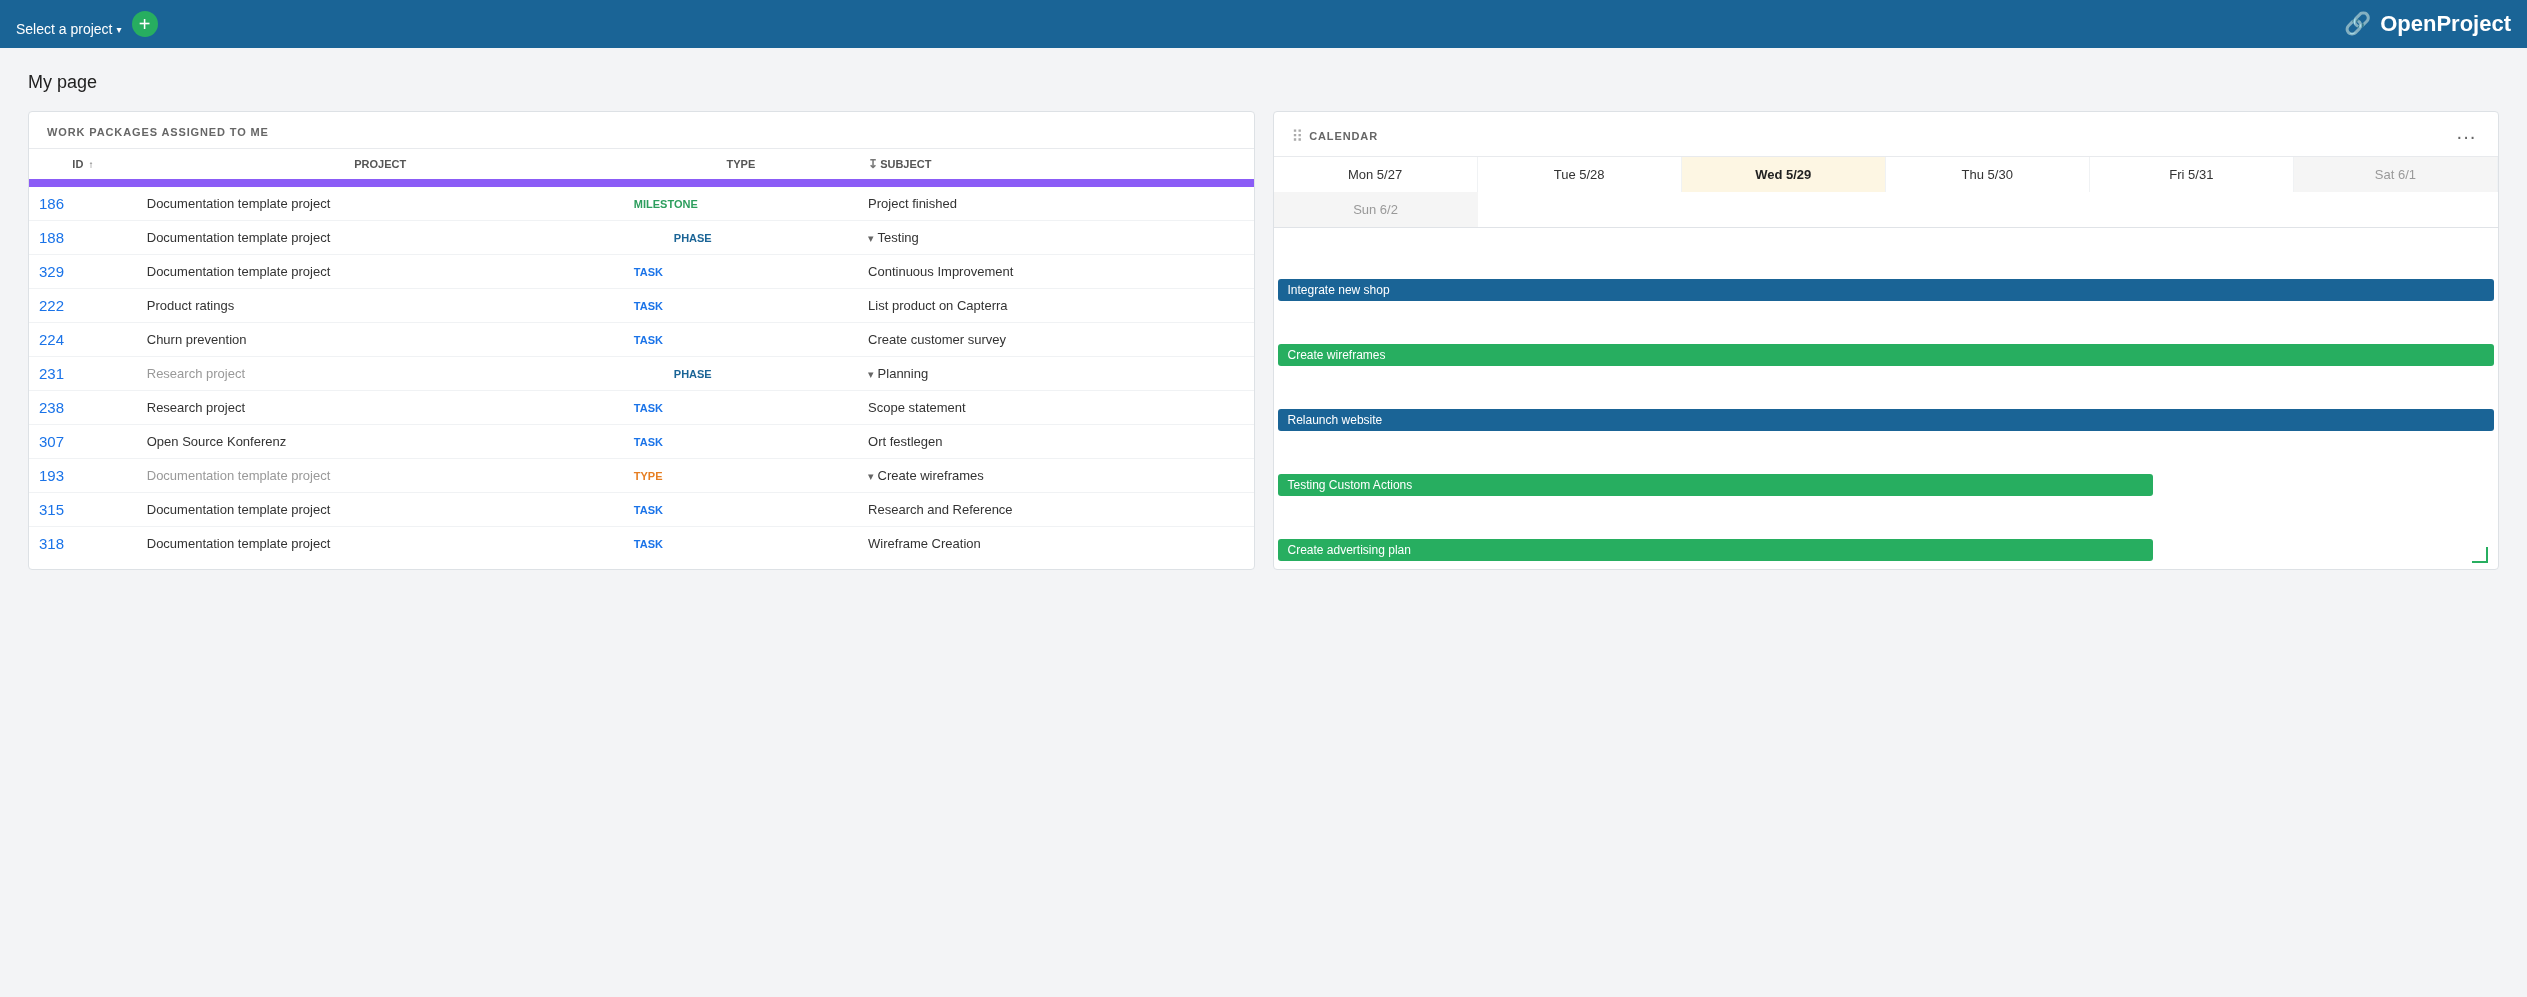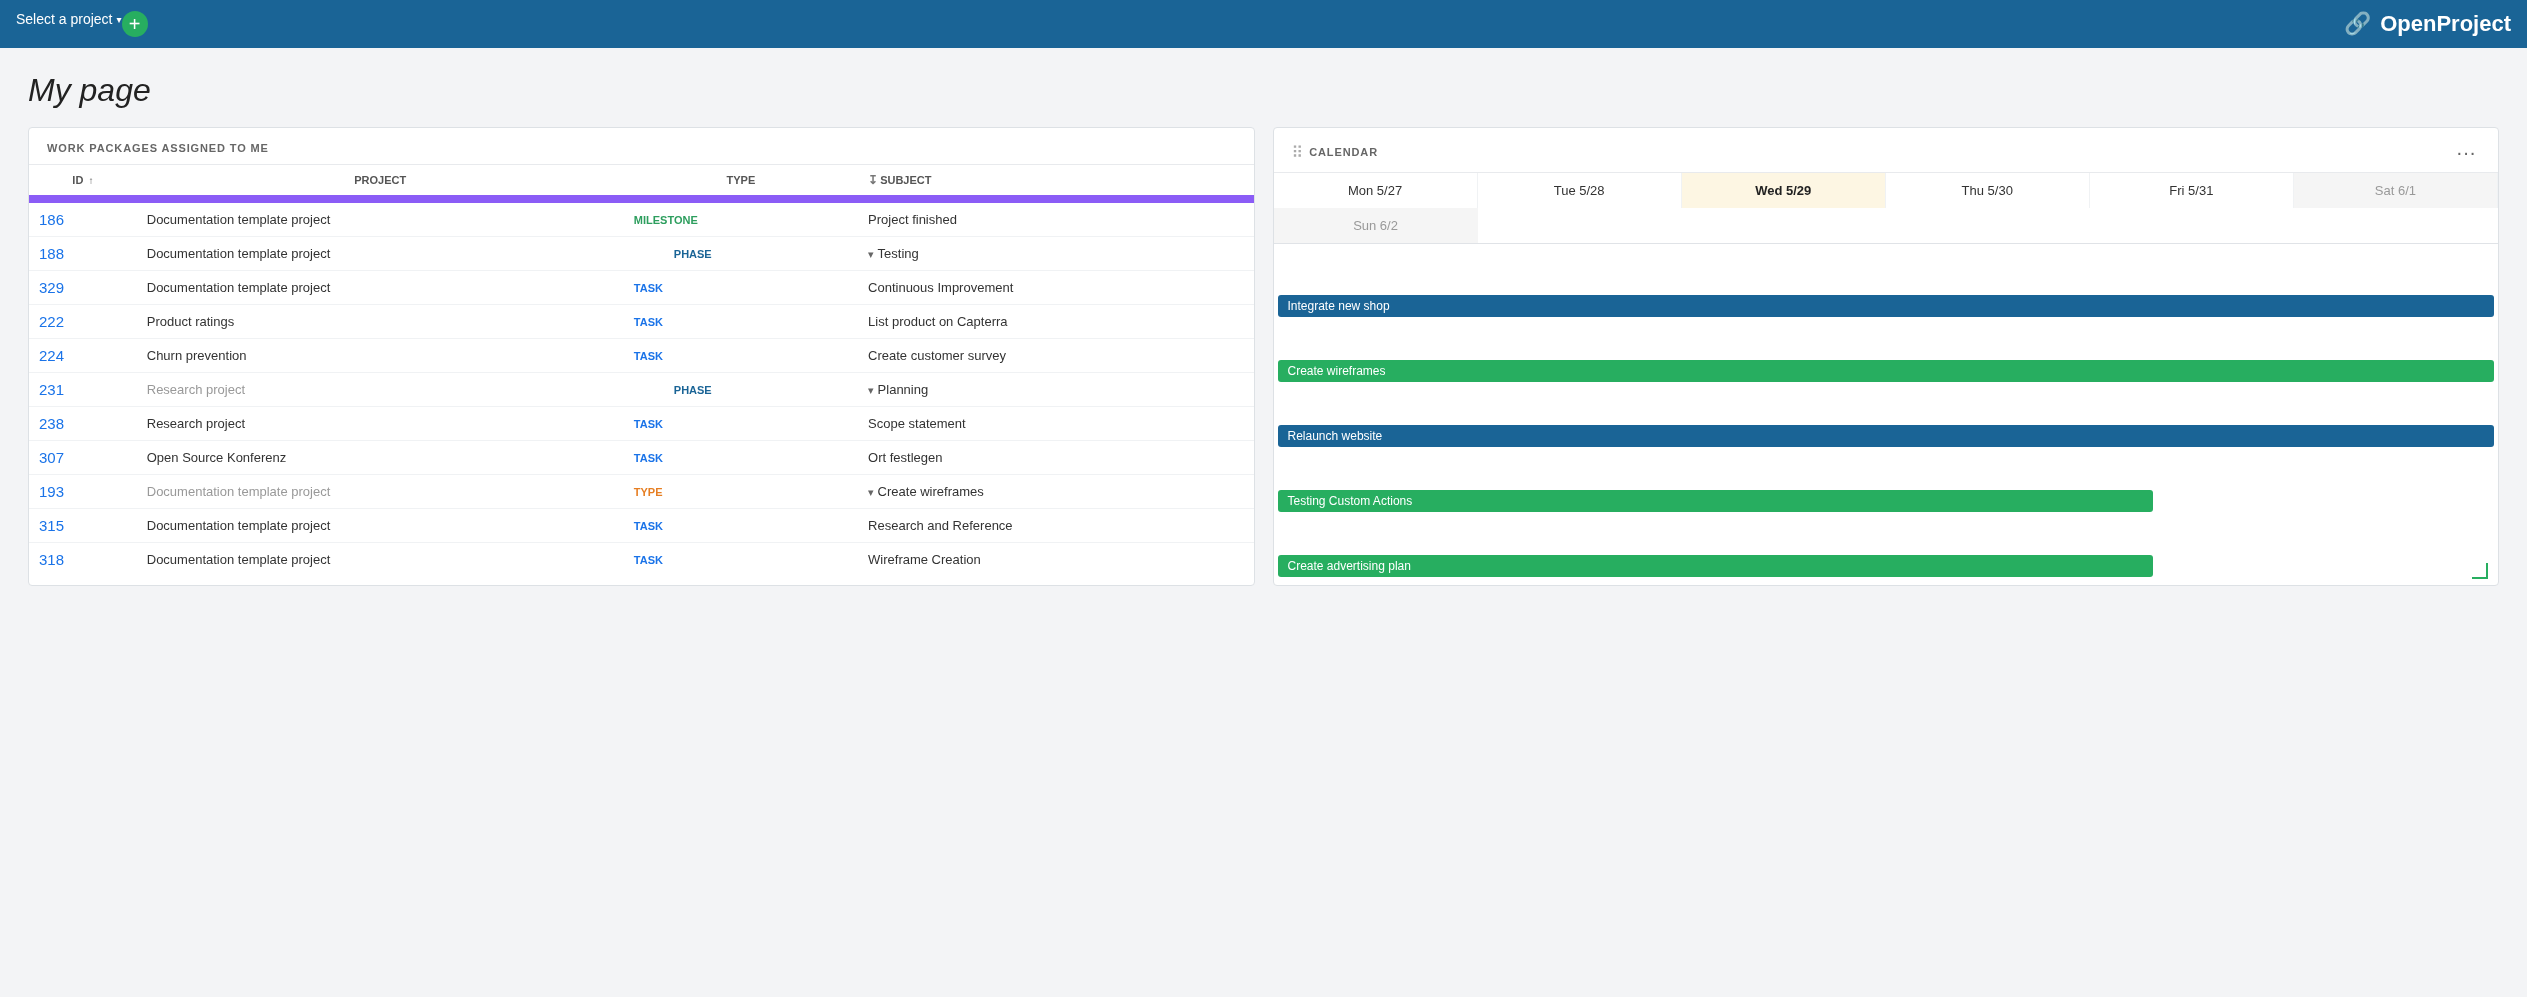--- a/index.html
+++ b/index.html
@@ -7,21 +7,21 @@
 
     
     .topnav {
       background: #1a6496;
       height: 48px;
       display: flex;
       align-items: center;
       padding: 0 16px;
       justify-content: space-between;
     }
-    .topnav-left { display: flex; align-items: flex-start; }
+    .topnav-left { display: flex; align-items: flex-end; gap: 10px; }
     .project-select {
       color: #fff;
       font-size: 14px;
       display: flex;
       align-items: center;
       gap: 4px;
       cursor: pointer;
     }
     .chevron-down { font-size: 10px; }
     .add-btn {
@@ -43,25 +43,24 @@
       font-size: 22px;
       font-weight: 600;
       display: flex;
       align-items: center;
       gap: 8px;
     }
 
     
     .page { padding: 24px 28px; }
     .page-title {
-      font-size: 32px;
+      font-size: 18px;
       font-weight: 400;
       color: #222;
       margin-bottom: 18px;
-      font-style: italic;
     }
 
     
     .main-grid {
       display: grid;
       grid-template-columns: 1fr 1fr;
       gap: 18px;
     }
 
     

